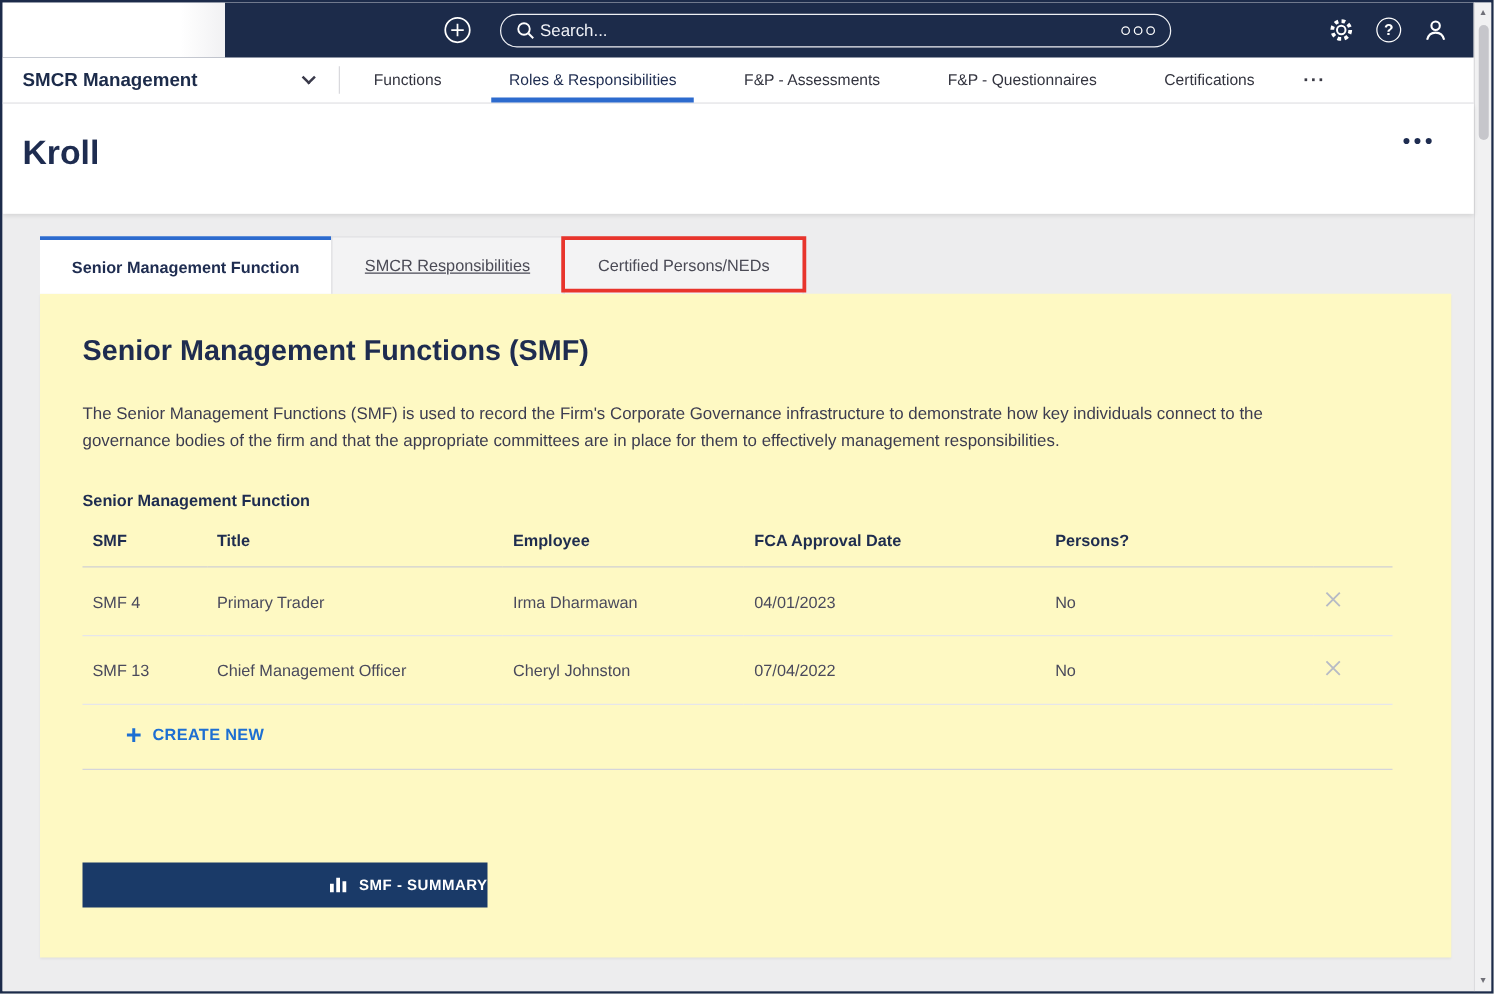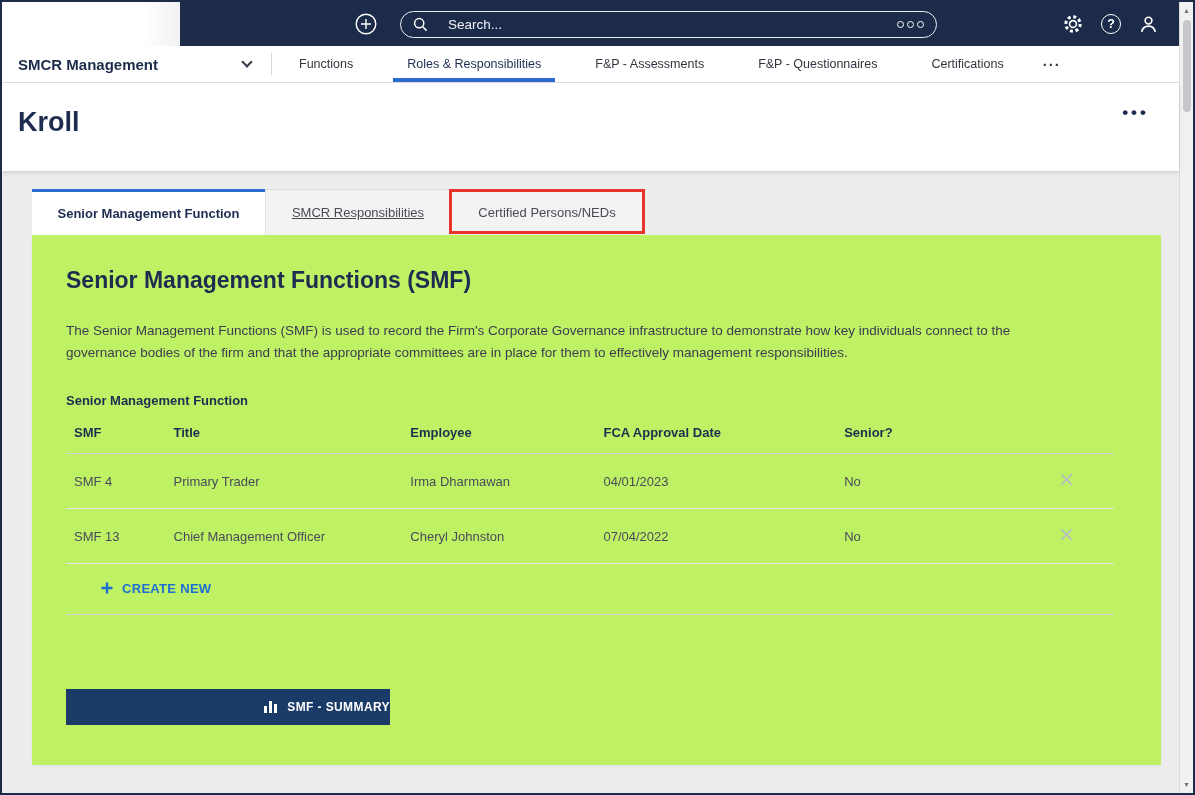--- a/index.html
+++ b/index.html
@@ -24,21 +24,21 @@
     position: absolute; left: 0; top: 0; width: 178px; height: 44px;
     background: linear-gradient(90deg, #ffffff 80%, #f1f1f3);
   }
   .plus-circle {
     position: absolute; left: 353px; top: 11px; width: 22px; height: 22px;
     display: flex; align-items: center; justify-content: center; cursor: pointer;
   }
   .searchbar {
     position: absolute; left: 398px; top: 9px; width: 537px; height: 27px;
     border: 1px solid #eef0f4; border-radius: 14px;
-    display: flex; align-items: center; padding: 0 12px; gap: 20px;
+    display: flex; align-items: center; padding: 0 12px; gap: 4px;
   }
   .search-input {
     flex: 1; background: transparent; border: none; outline: none;
     color: #ffffff; font-size: 13.5px; font-family: inherit;
   }
   .search-input::placeholder { color: #f0f2f7; opacity: 1; }
   .search-dots { display: flex; gap: 3px; cursor: pointer; }
   .search-dots i {
     width: 7px; height: 7px; border: 1.3px solid #ffffff; border-radius: 50%; display: block;
   }
@@ -115,21 +115,21 @@
   }
   .ctab.t2 { width: 186px; text-decoration: underline; }
   .t3-wrap { position: relative; }
   .ctab.t3 { width: 192px; }
   .hl-box {
     position: absolute; inset: 0 -2px 1px -2px;
     border: 3px solid #e8342c; pointer-events: none; z-index: 3;
   }
 
   .card {
-    background: #bef264; width: 1129px; min-height: 518px;
+    background: #fef9c3; width: 1129px; min-height: 518px;
     padding: 28px 34px 40px; box-shadow: 0 1px 2px rgba(0,0,0,0.06);
   }
   .card h2 { font-size: 23px; color: #1e2c50; margin-top: 4px; }
   .card .desc {
     margin-top: 26px; max-width: 988px;
     font-size: 13.5px; line-height: 1.6; color: #3c3c50;
   }
   .table-title { margin-top: 30px; font-size: 13px; font-weight: bold; color: #1e2c50; }
 
   table { border-collapse: collapse; width: 1048px; margin-top: 2px; }
@@ -258,21 +258,21 @@
             <col style="width:242px">
               <col style="width:216px">
               <col>
           </colgroup>
           <thead>
             <tr>
               <th>SMF</th>
               <th>Title</th>
               <th>Employee</th>
               <th>FCA Approval Date</th>
-              <th>Senior?</th>
+              <th>Persons?</th>
               <th></th>
             </tr>
           </thead>
           <tbody>
             <tr>
               <td>SMF 4</td>
               <td>Primary Trader</td>
               <td>Irma Dharmawan</td>
               <td>04/01/2023</td>
               <td>No</td>

